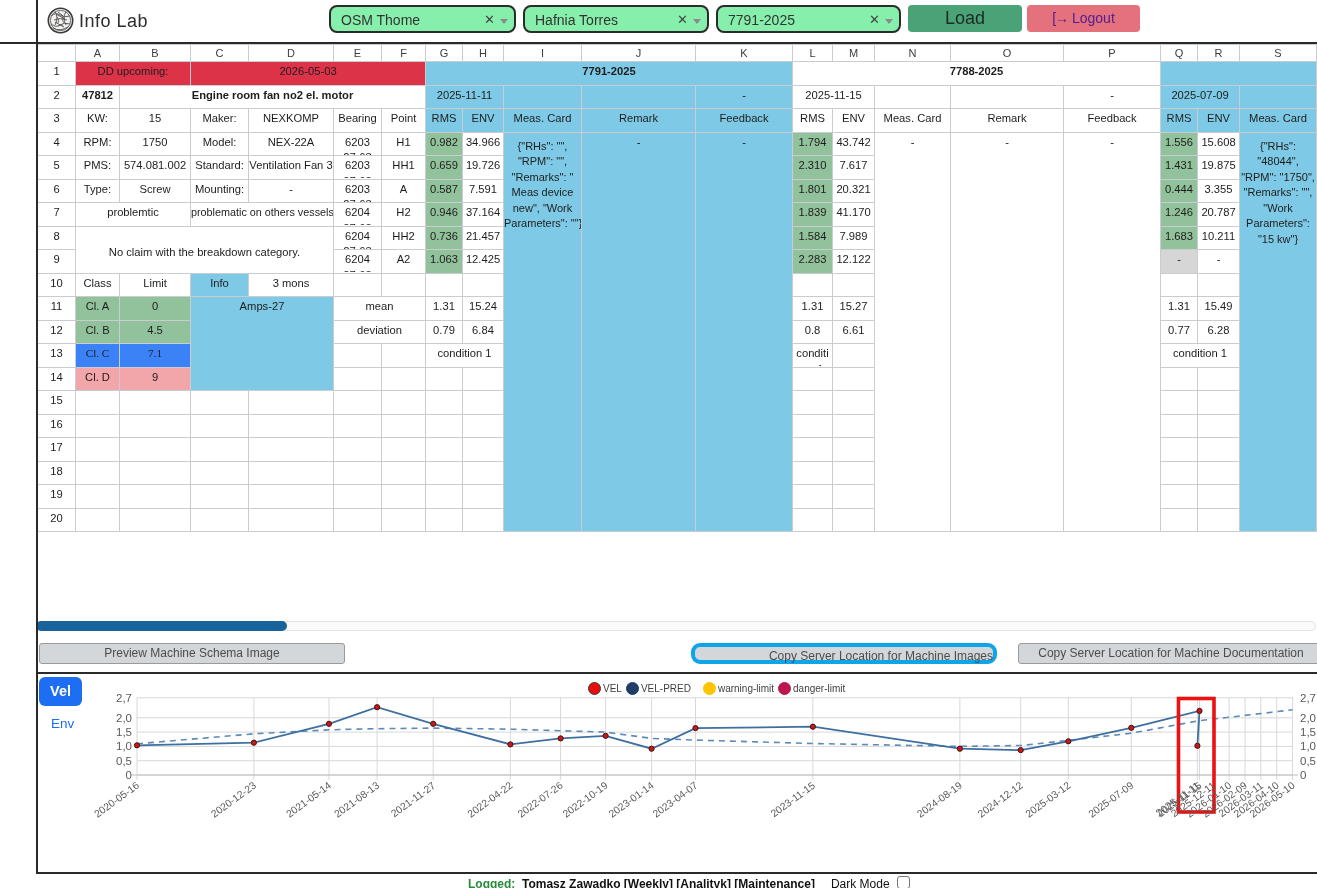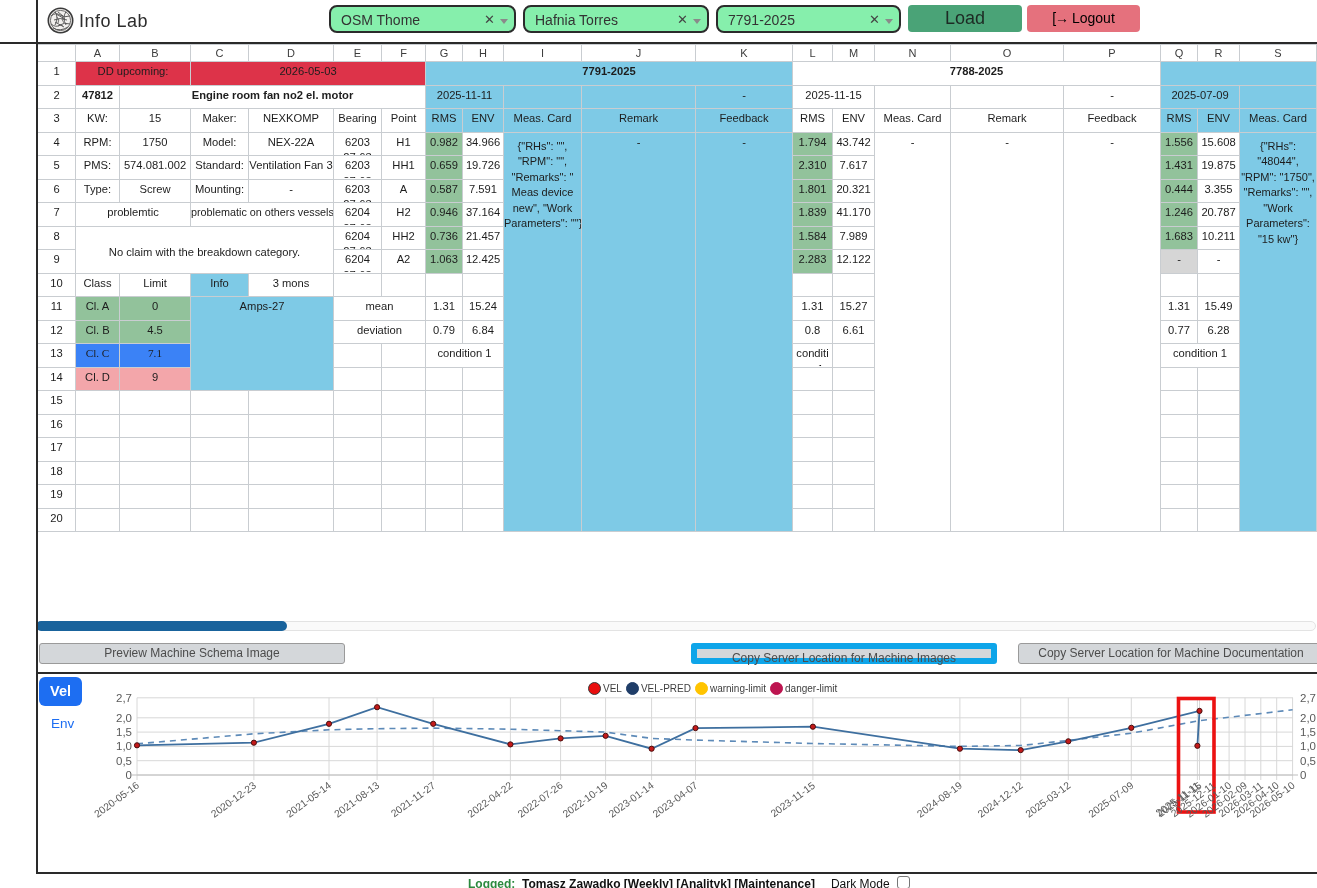--- a/index.html
+++ b/index.html
@@ -15,21 +15,21 @@
 .sel { position:absolute; top:5px; height:28px; border:2px solid #2b2b2b; border-radius:8px;
   background:#86efac; font-size:14px; color:#333; }
 .sel .txt { position:absolute; left:10px; top:5px; }
 .sel .x { position:absolute; top:5px; color:#444; font-size:13px; }
 .sel .ar { position:absolute; top:12px; width:0; height:0; border-left:4.5px solid transparent;
   border-right:4.5px solid transparent; border-top:5px solid #8a8a8a; }
 #sel1 { left:329px; width:187px; } #sel2 { left:523px; width:186px; } #sel3 { left:716px; width:185px; }
 .btn-load { position:absolute; left:908px; top:5px; width:114px; height:27px; background:#4aa377;
   border-radius:4px; color:#1d2a24; font-size:18px; text-align:center; line-height:27px; }
 .btn-out { position:absolute; left:1027px; top:5px; width:113px; height:27px; background:#e5717d;
-  border-radius:4px; color:#000000; font-size:14px; text-align:center; line-height:27px; }
+  border-radius:4px; color:#4c1d95; font-size:14px; text-align:center; line-height:27px; }
 
 #tbl { position:absolute; left:37px; top:44px; border-collapse:collapse; table-layout:fixed; width:1279px; }
 #tbl td { border:1px solid #c9cdd1; font-size:11.2px; color:#1d1d1d; text-align:center;
   vertical-align:top; padding:2px 0 0 0; overflow:hidden; white-space:nowrap; line-height:15px; height:23.5px; }
 #tbl tr.hdr td { height:17px; color:#3c3c3c; font-size:11px; padding-top:1px; line-height:14px; }
 #tbl td.b { font-weight:bold; }
 td.red { background:#dd3349; color:#1c2335; }
 td.blu { background:#7ecae6; color:#2c3b48; }
 td.grn { background:#92c29b; }
 td.yel { background:#3b82f6;font-family:Liberation Serif, serif; }
@@ -417,30 +417,30 @@
           <td></td>
           <td></td>
           <td></td>
           <td></td>
         </tr>
       </tbody>
     </table>
 <div style="position:absolute;left:38px;top:621px;width:1278px;height:10px;background:#fafafa;border:1px solid #e3e3e3;border-radius:5px"></div>
     <div style="position:absolute;left:36px;top:621px;width:251px;height:10px;background:#19639c;border-radius:5px"></div>
     <div style="position:absolute;left:39px;top:643px;width:306px;height:21px;background:#d4d7da;border:1px solid #9a9a9a;border-radius:3px;font-size:12px;color:#4c4c4c;text-align:center;line-height:19px">Preview Machine Schema Image</div>
-    <div style="position:absolute;left:691px;top:643px;width:306px;height:21px;background:#d4d7da;border:6px solid #0ea5e9;border-radius:3px;font-size:12px;color:#4c4c4c;text-align:center;line-height:19px">Copy Server Location for Machine Images</div>
+    <div style="position:absolute;left:691px;top:643px;width:306px;height:21px;background:#d4d7da;border:4px solid #0ea5e9;border-radius:9px;font-size:12px;color:#4c4c4c;text-align:right;line-height:19px">Copy Server Location for Machine Images</div>
     <div style="position:absolute;left:1018px;top:643px;width:306px;height:21px;background:#d4d7da;border:1px solid #9a9a9a;border-radius:3px;font-size:12px;color:#4c4c4c;text-align:center;line-height:19px">Copy Server Location for Machine Documentation</div>
     <div style="position:absolute;left:36px;top:672px;width:1281px;height:2px;background:#2a2a2a"></div>
     <div style="position:absolute;left:39px;top:677px;width:43px;height:29px;background:#1d6ef2;border-radius:6px;color:#fff;font-weight:bold;font-size:14.5px;text-align:center;line-height:29px">Vel</div>
     <div style="position:absolute;left:51px;top:716px;font-size:13.5px;color:#1d6ef2">Env</div>
     <div style="position:absolute;left:588px;top:681px;height:14px;display:flex;align-items:center;font-size:10px;color:#3f3f3f">
       <span style="display:inline-block;width:13px;height:13px;border-radius:50%;background:#e90e0e;border:1px solid #3a3a3a;margin-right:2px"></span>
       <span style="margin-right:4px">VEL</span>
       <span style="display:inline-block;width:13px;height:13px;border-radius:50%;background:#1f3d68;border:1px solid #1f3d68;margin-right:2px"></span>
-      <span style="margin-right:4px">VEL-PRED</span>
+      <span style="margin-right:12px">VEL-PRED</span>
       <span style="display:inline-block;width:13px;height:13px;border-radius:50%;background:#ffc400;border:1px solid #ffc400;margin-right:2px"></span>
       <span style="margin-right:4px">warning-limit</span>
       <span style="display:inline-block;width:13px;height:13px;border-radius:50%;background:#bd1550;border:1px solid #bd1550;margin-right:2px"></span>
       <span style="margin-right:4px">danger-limit</span>
     </div>
     <svg id="chart" width="1317" height="216" viewBox="0 672 1317 216" style="position:absolute;left:0;top:672px">
       <line x1="137" y1="775.0" x2="1293" y2="775.0" stroke="#d8d8d8" stroke-width="1"></line>
       <line x1="137" y1="760.7" x2="1293" y2="760.7" stroke="#d8d8d8" stroke-width="1"></line>
       <line x1="137" y1="746.4" x2="1293" y2="746.4" stroke="#d8d8d8" stroke-width="1"></line>
       <line x1="137" y1="732.1" x2="1293" y2="732.1" stroke="#d8d8d8" stroke-width="1"></line>

